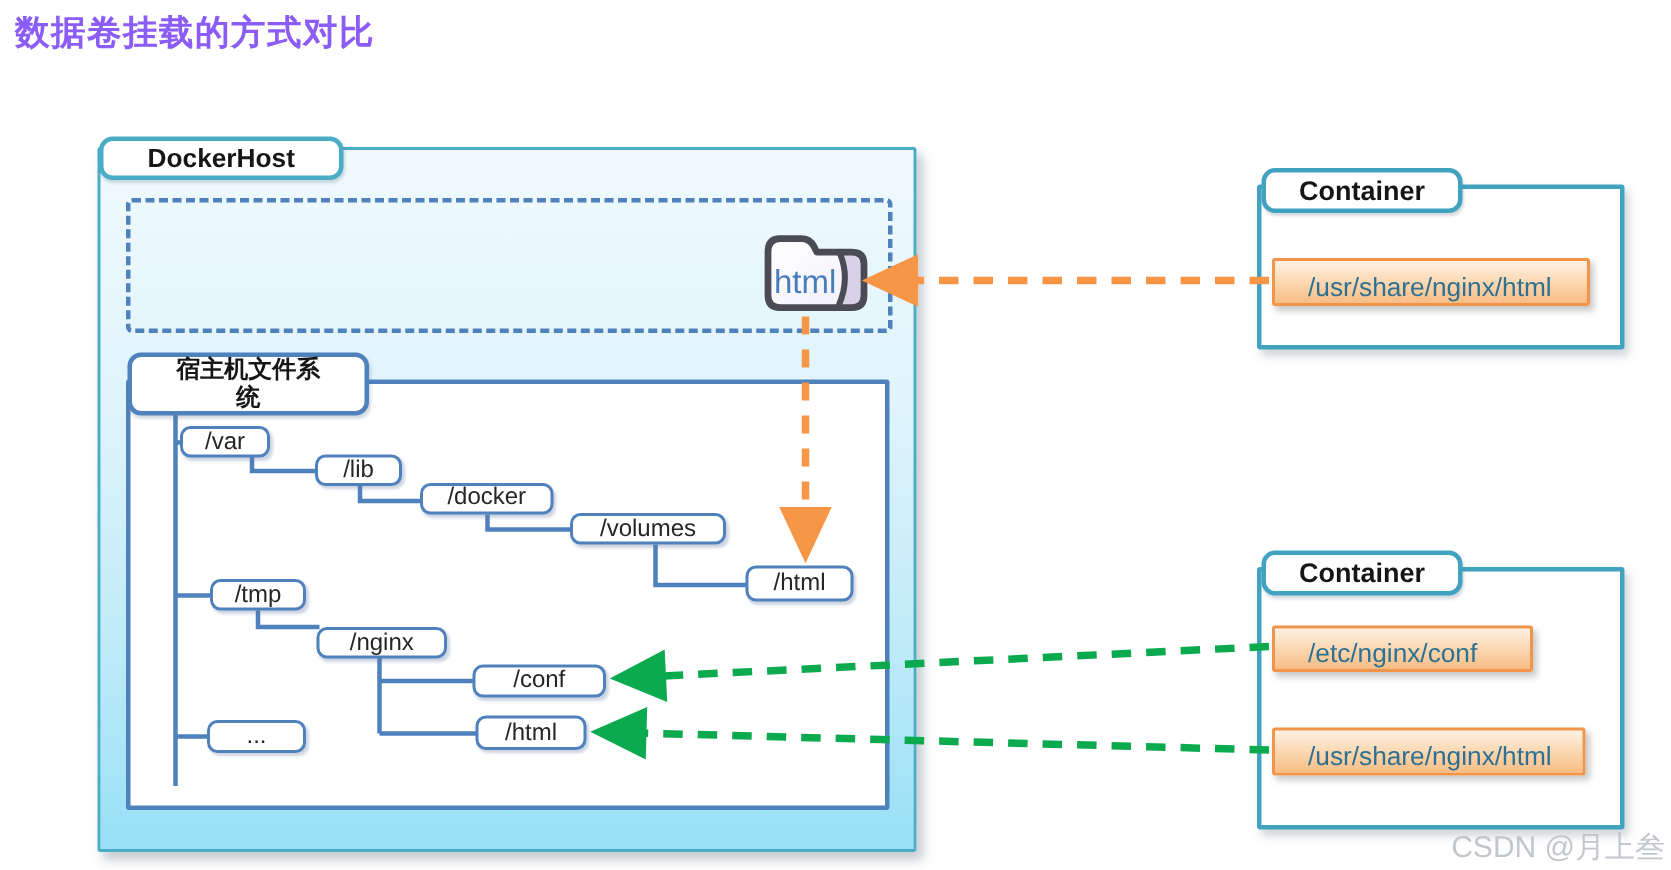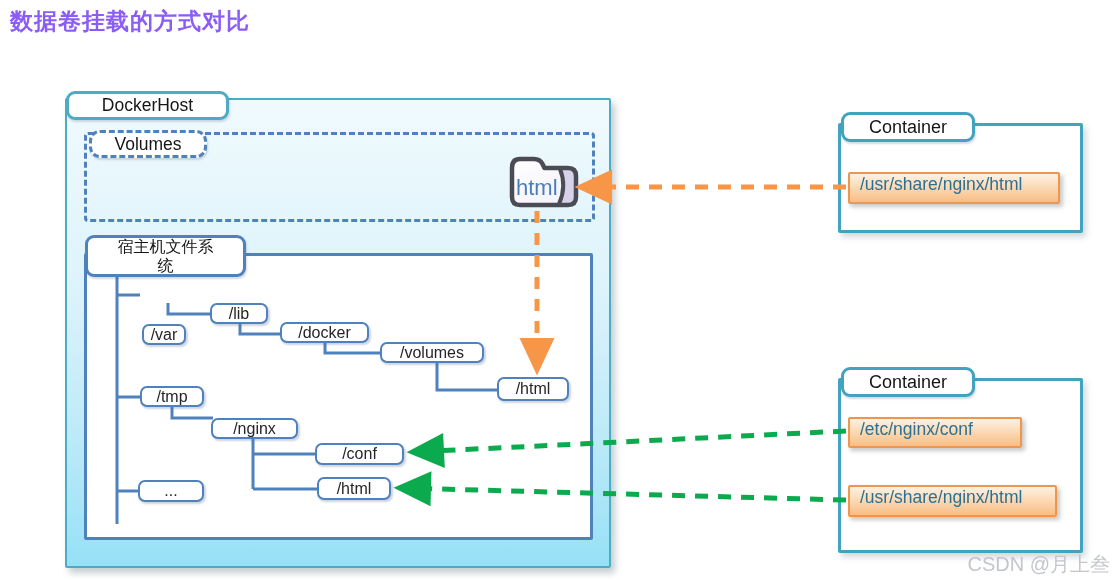--- a/index.html
+++ b/index.html
@@ -12,21 +12,21 @@
   .layer1 { z-index:1; } .layer2 { z-index:2; } .layer3 { z-index:3; } .layer4 { z-index:4; } .layer5 { z-index:5; }
   svg.overlay { position:absolute; left:0; top:0; pointer-events:none; }
 
   
   .dockerhost-box { position:absolute; left:65px; top:98px; width:546px; height:470px;
     border:2.5px solid #4bacc6; border-radius:2px;
     background:linear-gradient(180deg,#f0fafd 0%,#ddf3fb 40%,#bdeaf8 72%,#97e0f6 100%);
     box-shadow:4px 5px 7px rgba(90,110,120,.35); }
 
   .pill { position:absolute; background:#ffffff; display:flex; align-items:center; justify-content:center;
-    color:#161616; box-shadow:1px 2px 2px rgba(90,110,140,.25); }
+    color:#161616; box-shadow:1px 2px 2px rgba(90,110,140,.25);font-weight:bold; }
 
   .dockerhost-label { left:66px; top:91px; width:163px; height:29px; border:3px solid #4bacc6; border-radius:9px; font-size:17.5px; }
 
   
   .volumes-box { position:absolute; left:84px; top:132px; width:511px; height:90px;
     border:3.5px dashed #4f81bd; border-radius:4px; }
   .volumes-label { left:89px; top:130px; width:118px; height:28px; border:3.5px dashed #4f81bd; border-radius:11px; font-size:17.5px; }
 
   
   .fs-box { position:absolute; left:84px; top:253px; width:509px; height:287px; background:#ffffff;
@@ -38,21 +38,21 @@
   
   .tnode { position:absolute; background:#ffffff; border:2.5px solid #4f81bd; border-radius:7px;
     display:flex; align-items:center; justify-content:center; font-size:16px; color:#262626;
     box-shadow:1.5px 2px 2px rgba(90,115,160,.3); }
 
   
   .container-box { position:absolute; width:245px; background:#ffffff; border:3px solid #41a3c0; border-radius:2px;
     box-shadow:3px 4px 6px rgba(90,110,120,.28); }
   .container-label { width:134px; height:30px; border:3px solid #41a3c0; border-radius:9px; font-size:18px; }
 
-  .badge { position:absolute; display:flex; align-items:flex-start; padding-left:10px;
+  .badge { position:absolute; display:flex; align-items:flex-end; padding-left:22px;
     background:linear-gradient(180deg,#fdf1e3 0%,#fbd9b4 48%,#f8bd85 100%);
     border:2px solid #f0954a; border-radius:2px; box-shadow:2.5px 3px 4px rgba(120,120,120,.4);
     color:#2d7091; font-size:17.5px; }
 
   .watermark { position:absolute; left:958px; top:551px; width:152px; font-size:20px; color:#bdc1c6; opacity:.9; text-align:right; }
 </style>
 </head>
 <body>
 
 <div class="canvas">
@@ -77,48 +77,45 @@
              M172 407 L172 418 L213 418
              M253 427 L253 489
              M253 454 L317 454
              M253 489 L319 489
              M117 491 L140 491" fill="none" stroke="#4f81bd" stroke-width="3"></path>
   </svg>
 
   <div class="pill dockerhost-label layer3">
     <span>DockerHost</span>
   </div>
-  <div class="pill volumes-label layer3">
-    <span>Volumes</span>
-  </div>
   <div class="pill fs-label layer3">
     <span>宿主机文件系统</span>
   </div>
 
   <svg class="overlay layer3" style="left:505px; top:152px;" width="78" height="58" viewBox="0 0 78 58">
     <defs>
       <linearGradient id="foldg" x1="0" y1="0" x2="1" y2="1">
         <stop offset="0" stop-color="#ffffff"></stop>
           <stop offset="1" stop-color="#f2effa"></stop>
       </linearGradient>
     </defs>
     <path d="M7 16 Q7 7 15 7 L29 7 Q35 7 37.5 12 L39.5 16 L63 16 Q71 16 71 24 L71 45 Q71 53 63 53 L15 53 Q7 53 7 45 Z" fill="url(#foldg)"></path>
     <path d="M55 17 Q62 34 54 52 L63 52 Q70 52 70 45 L70 24 Q70 17 63 17 Z" fill="#d8d2e9"></path>
     <path d="M55 17 Q62 34 54 52" fill="none" stroke="#4b4b55" stroke-width="4" stroke-linecap="round"></path>
     <path d="M7 16 Q7 7 15 7 L29 7 Q35 7 37.5 12 L39.5 16 L63 16 Q71 16 71 24 L71 45 Q71 53 63 53 L15 53 Q7 53 7 45 Z" fill="none" stroke="#4b4b55" stroke-width="4.5" stroke-linejoin="round"></path>
     <text x="11" y="43" font-size="22" fill="#4a7ebb">html</text>
   </svg>
 
-  <div class="tnode layer3" style="left:142px; top:284px; width:44px; height:21px;margin-top:40px;">
+  <div class="tnode layer3" style="left:120px; top:284px; width:60px; height:21px;">
     <span>/var</span>
     </div>
   <div class="tnode layer3" style="left:210px; top:303px; width:58px; height:21px;">
     <span>/lib</span>
     </div>
-  <div class="tnode layer3" style="left:280px; top:322px; width:89px; height:21px;">
+  <div class="tnode layer3" style="left:280px; top:322px; width:89px; height:21px;align-items:flex-end;">
     <span>/docker</span>
     </div>
   <div class="tnode layer3" style="left:380px; top:342px; width:104px; height:21px;">
     <span>/volumes</span>
     </div>
   <div class="tnode layer3" style="left:497px; top:377px; width:72px; height:24px;">
     <span>/html</span>
     </div>
   <div class="tnode layer3" style="left:140px; top:386px; width:64px; height:21px;">
     <span>/tmp</span>

